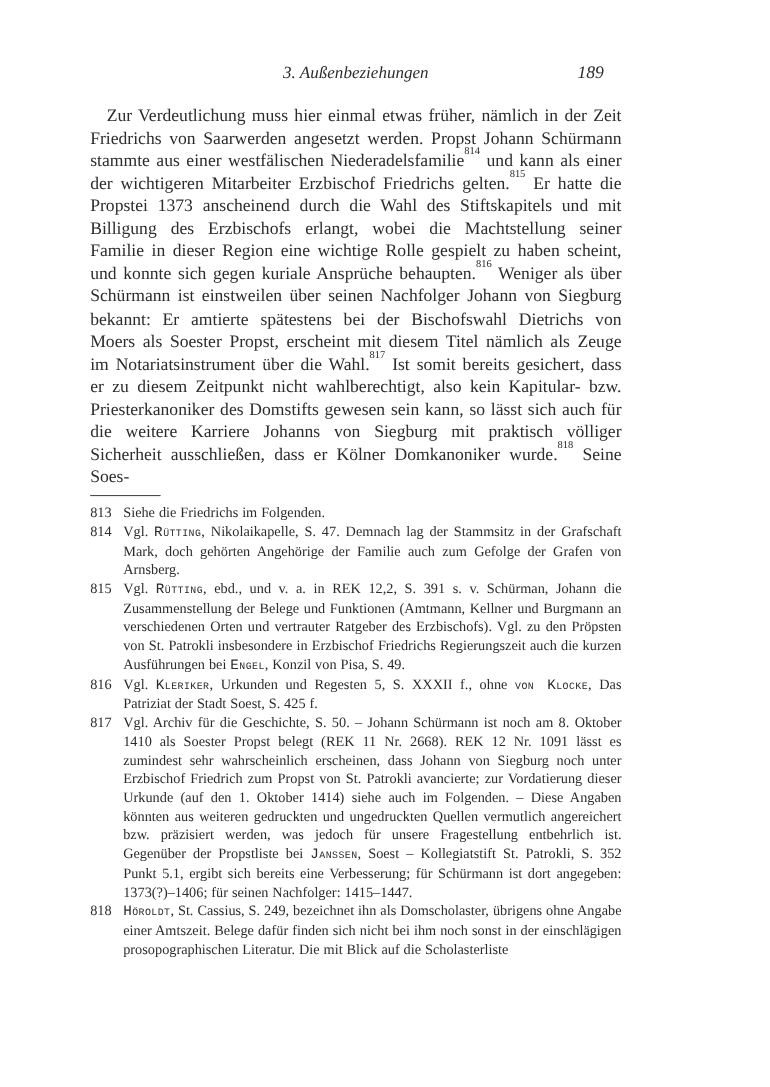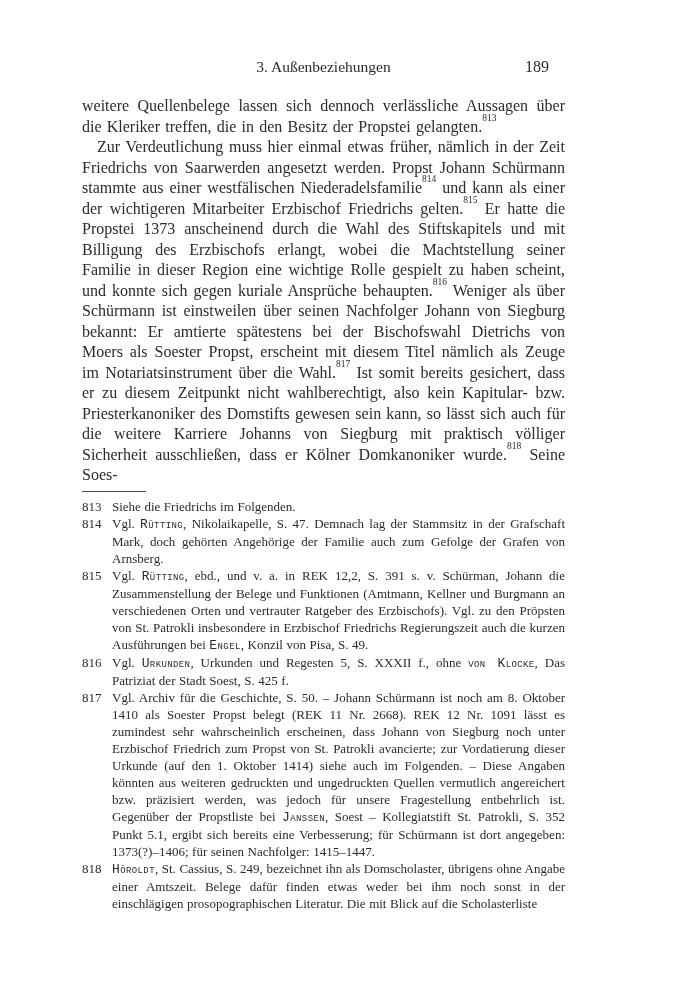--- a/index.html
+++ b/index.html
@@ -21,20 +21,21 @@
     left: 82px;
     top: 0;
     width: 483px;
   }
   .running-header {
     padding-top: 57px;
     position: relative;
     text-align: center;
     font-size: 15.5px;
     line-height: 19px;
+    font-style: italic;
   }
   .page-number {
     position: absolute;
     right: 16px;
     bottom: 0;
     font-size: 16px;
   }
   .body-text {
     margin-top: 20px;
     font-size: 16px;
@@ -89,28 +90,27 @@
 <body>
 
 <div class="page">
 
   <div class="running-header">
     <span class="chapter-title">3. Außenbeziehungen</span>
     <span class="page-number">189</span>
   </div>
 
   <div class="body-text" id="body-text">
-      <p class=""><span>weitere Quellenbelege lassen sich dennoch verlässliche Aussagen über die Kleriker treffen, die in den Besitz der Propstei gelangten.</span><sup class="fnref">813</sup></p>
       <p class="indent"><span>Zur Verdeutlichung muss hier einmal etwas früher, nämlich in der Zeit Friedrichs von Saarwerden angesetzt werden. Propst Johann Schürmann stammte aus einer westfälischen Niederadelsfamilie</span><sup class="fnref">814</sup><span> und kann als einer der wichtigeren Mitarbeiter Erzbischof Friedrichs gelten.</span><sup class="fnref">815</sup><span> Er hatte die Propstei 1373 anscheinend durch die Wahl des Stiftskapitels und mit Billigung des Erzbischofs erlangt, wobei die Machtstellung seiner Familie in dieser Region eine wichtige Rolle gespielt zu haben scheint, und konnte sich gegen kuriale Ansprüche behaupten.</span><sup class="fnref">816</sup><span> Weniger als über Schürmann ist einstweilen über seinen Nachfolger Johann von Siegburg bekannt: Er amtierte spätestens bei der Bischofswahl Dietrichs von Moers als Soester Propst, erscheint mit diesem Titel nämlich als Zeuge im Notariatsinstrument über die Wahl.</span><sup class="fnref">817</sup><span> Ist somit bereits gesichert, dass er zu diesem Zeitpunkt nicht wahlberechtigt, also kein Kapitular- bzw. Priesterkanoniker des Domstifts gewesen sein kann, so lässt sich auch für die weitere Karriere Johanns von Siegburg mit praktisch völliger Sicherheit ausschließen, dass er Kölner Domkanoniker wurde.</span><sup class="fnref">818</sup><span> Seine Soes-</span></p>
     </div>
 
   <div class="footnote-rule"></div>
 
   <div class="footnotes" id="footnotes">
       <div class="footnote"><span class="fn-num">813</span><span class="fn-body"><span>Siehe die Friedrichs im Folgenden.</span></span></div>
       <div class="footnote"><span class="fn-num">814</span><span class="fn-body"><span>Vgl. </span><span class="sc">Rütting</span><span>, Nikolaikapelle, S. 47. Demnach lag der Stammsitz in der Grafschaft Mark, doch gehörten Angehörige der Familie auch zum Gefolge der Grafen von Arnsberg.</span></span></div>
       <div class="footnote"><span class="fn-num">815</span><span class="fn-body"><span>Vgl. </span><span class="sc">Rütting</span><span>, ebd., und v. a. in REK 12,2, S. 391 s. v. Schürman, Johann die Zusammenstellung der Belege und Funktionen (Amtmann, Kellner und Burgmann an verschiedenen Orten und vertrauter Ratgeber des Erzbischofs). Vgl. zu den Pröpsten von St. Patrokli insbesondere in Erzbischof Friedrichs Regierungszeit auch die kurzen Ausführungen bei </span><span class="sc">Engel</span><span>, Konzil von Pisa, S. 49.</span></span></div>
-      <div class="footnote"><span class="fn-num">816</span><span class="fn-body"><span>Vgl. </span><span class="sc">Urkunden</span><span>, Urkunden und Regesten 5, S. XXXII f., ohne </span><span class="sc">von Klocke</span><span>, Das Patriziat der Stadt Soest, S. 425 f.</span></span></div>
+      <div class="footnote"><span class="fn-num">816</span><span class="fn-body"><span>Vgl. </span><span class="sc">Kleriker</span><span>, Urkunden und Regesten 5, S. XXXII f., ohne </span><span class="sc">von Klocke</span><span>, Das Patriziat der Stadt Soest, S. 425 f.</span></span></div>
       <div class="footnote"><span class="fn-num">817</span><span class="fn-body"><span>Vgl. Archiv für die Geschichte, S. 50. – Johann Schürmann ist noch am 8. Oktober 1410 als Soester Propst belegt (REK 11 Nr. 2668). REK 12 Nr. 1091 lässt es zumindest sehr wahrscheinlich erscheinen, dass Johann von Siegburg noch unter Erzbischof Friedrich zum Propst von St. Patrokli avancierte; zur Vordatierung dieser Urkunde (auf den 1. Oktober 1414) siehe auch im Folgenden. – Diese Angaben könnten aus weiteren gedruckten und ungedruckten Quellen vermutlich angereichert bzw. präzisiert werden, was jedoch für unsere Fragestellung entbehrlich ist. Gegenüber der Propstliste bei </span><span class="sc">Janssen</span><span>, Soest – Kollegiatstift St. Patrokli, S. 352 Punkt 5.1, ergibt sich bereits eine Verbesserung; für Schürmann ist dort angegeben: 1373(?)–1406; für seinen Nachfolger: 1415–1447.</span></span></div>
-      <div class="footnote"><span class="fn-num">818</span><span class="fn-body"><span class="sc">Höroldt</span><span>, St. Cassius, S. 249, bezeichnet ihn als Domscholaster, übrigens ohne Angabe einer Amtszeit. Belege dafür finden etwas weder bei ihm noch sonst in der einschlägigen prosopographischen Literatur. Die mit Blick auf die Scholasterliste</span></span></div>
+      <div class="footnote"><span class="fn-num">818</span><span class="fn-body"><span class="sc">Höroldt</span><span>, St. Cassius, S. 249, bezeichnet ihn als Domscholaster, übrigens ohne Angabe einer Amtszeit. Belege dafür finden sich nicht bei ihm noch sonst in der einschlägigen prosopographischen Literatur. Die mit Blick auf die Scholasterliste</span></span></div>
     </div>
 
 </div>
 
 </body></html>

